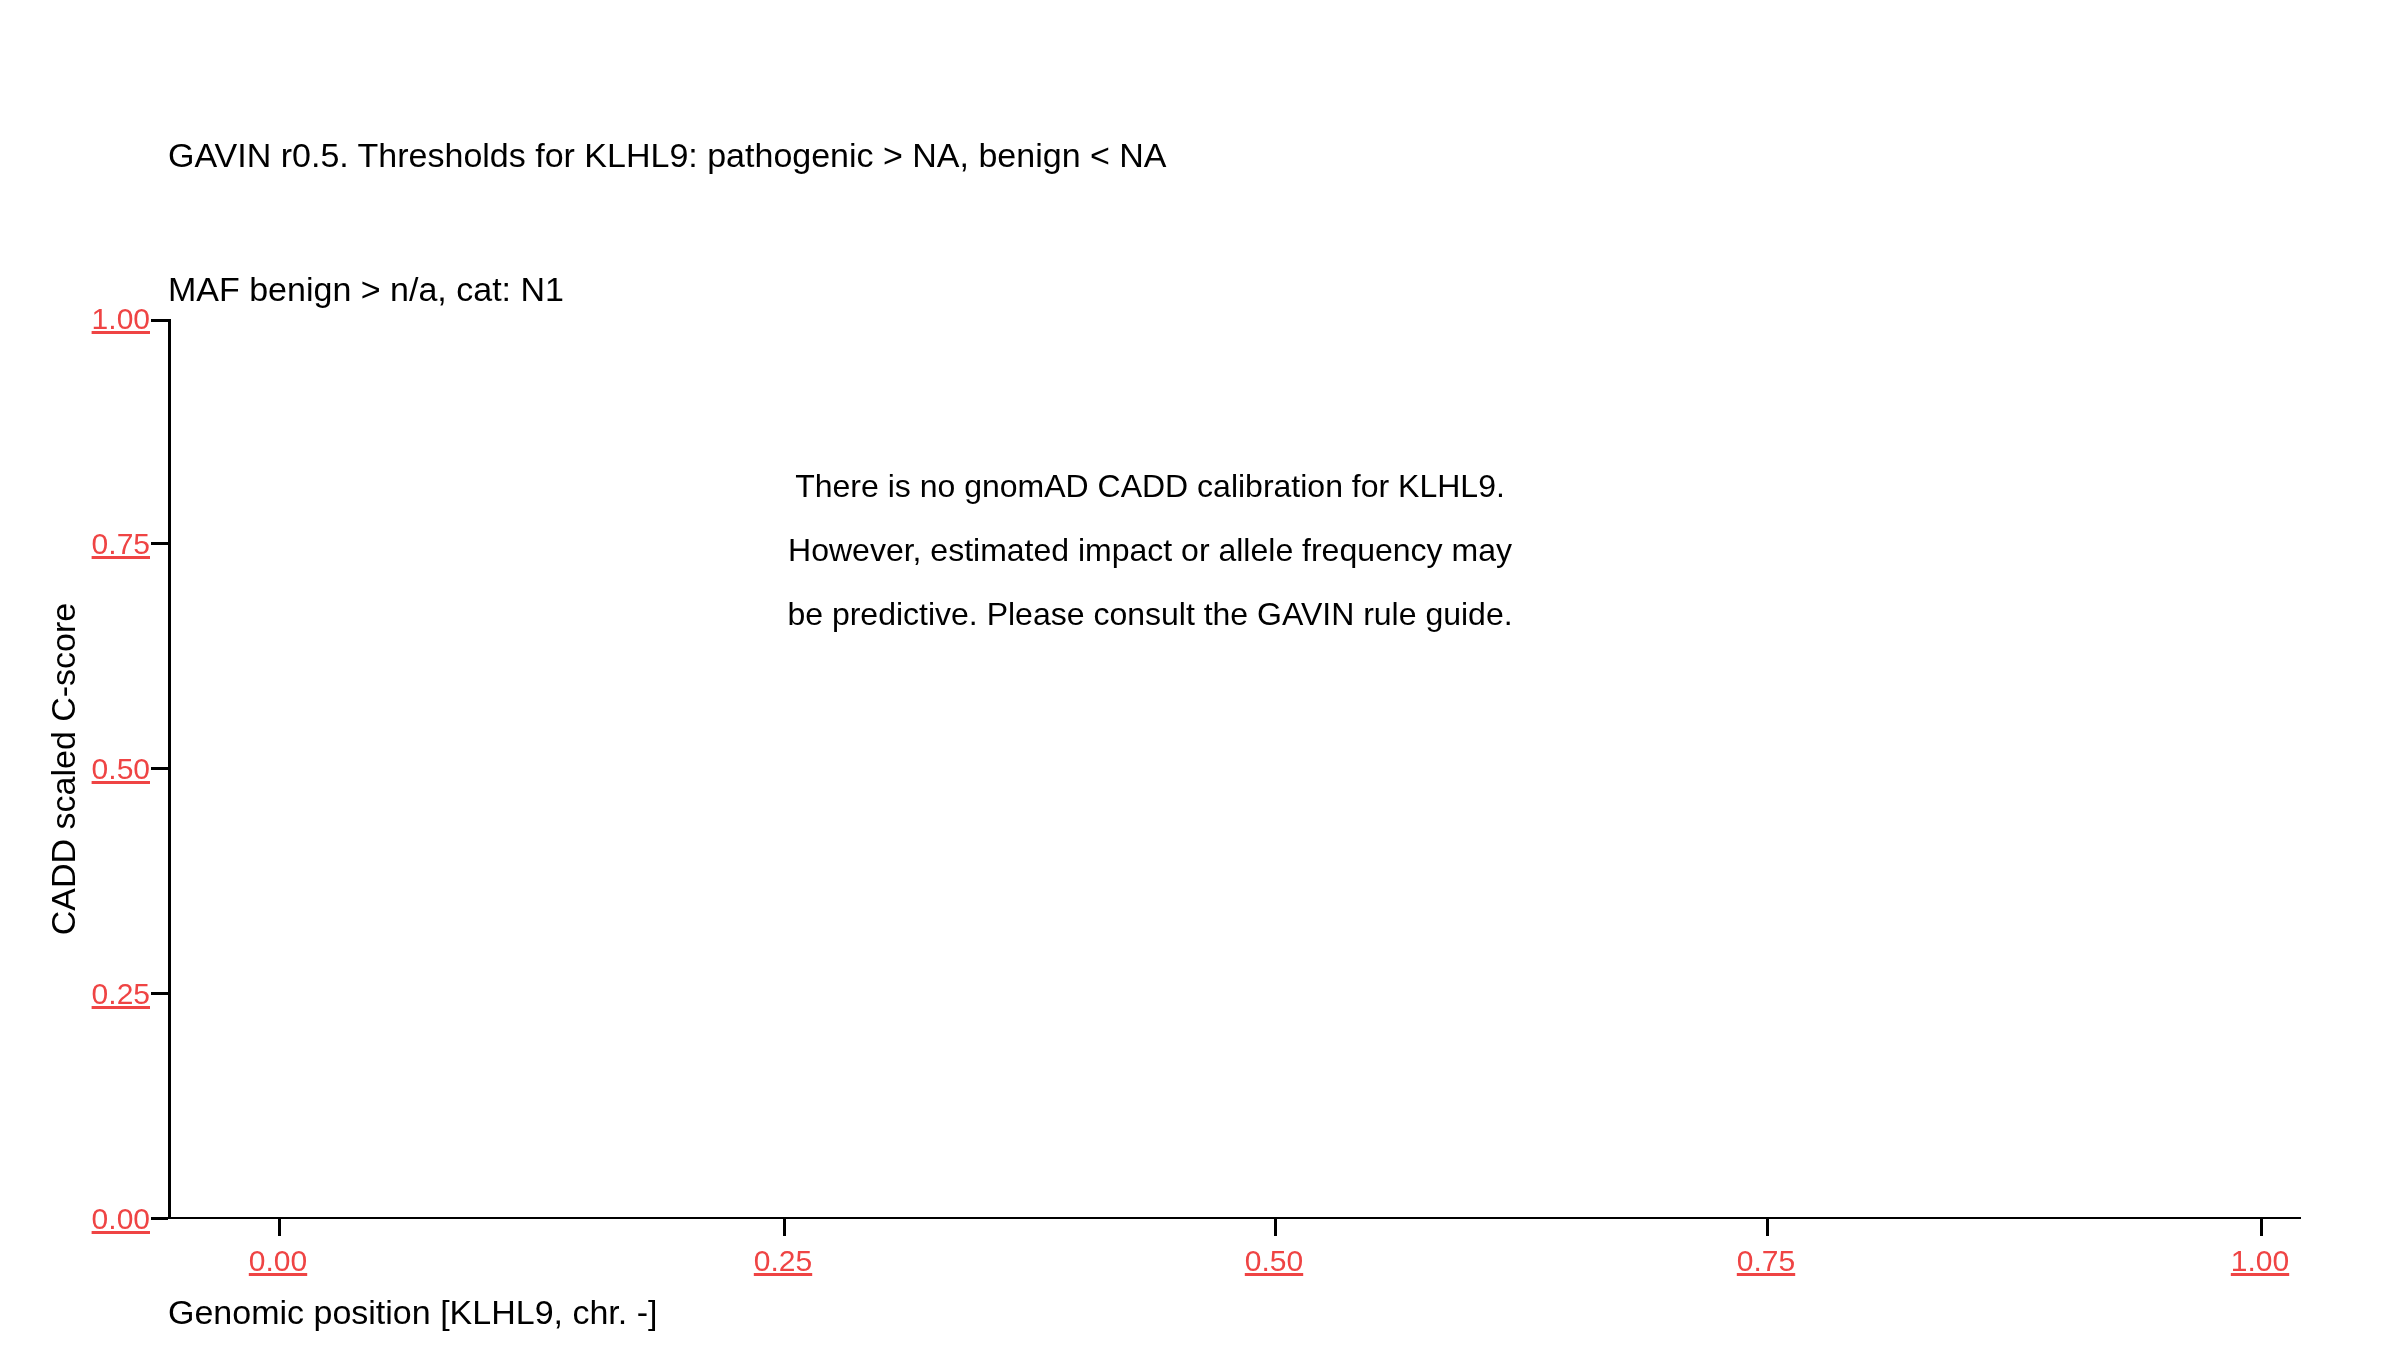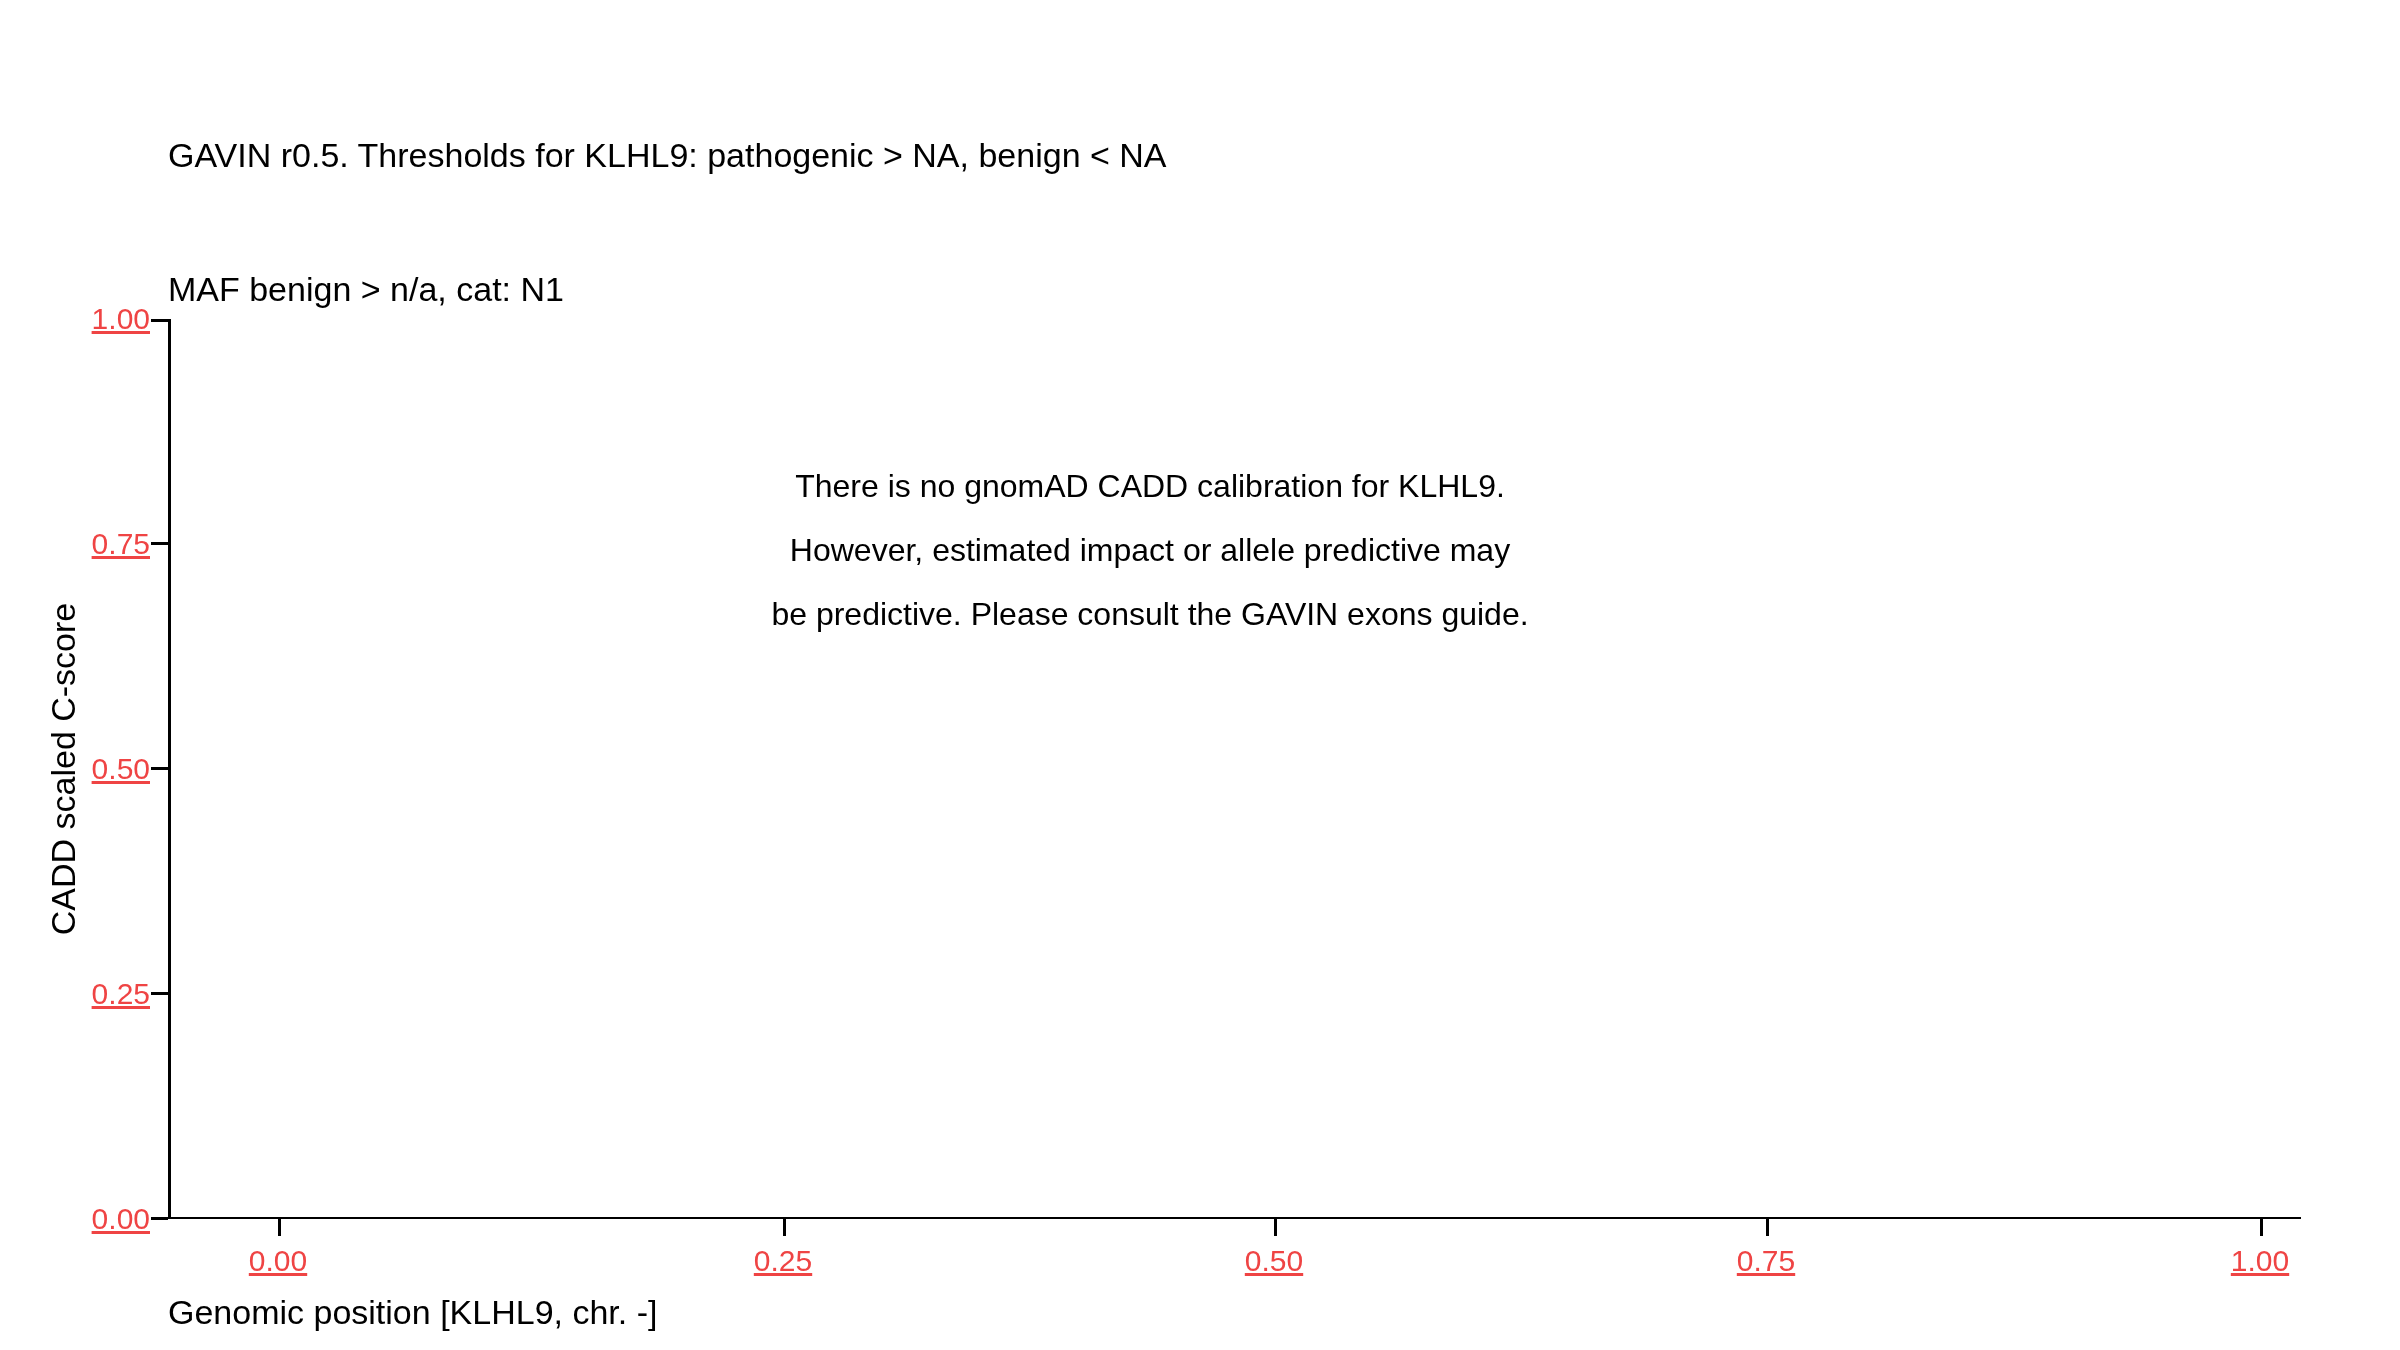--- a/index.html
+++ b/index.html
@@ -193,17 +193,17 @@
   <div class="tick-text xtick-text" style="left:278px; top:1215px;">0.00</div>
   <div class="tick-text xtick-text" style="left:783px; top:1215px;">0.25</div>
   <div class="tick-text xtick-text" style="left:1274px; top:1215px;">0.50</div>
   <div class="tick-text xtick-text" style="left:1766px; top:1215px;">0.75</div>
   <div class="tick-text xtick-text" style="left:2260px; top:1215px;">1.00</div>
 
   <div id="x-axis-title">Genomic position [KLHL9, chr. -]</div>
 
   <div id="annotation">
     <span class="aline">There is no gnomAD CADD calibration for KLHL9.</span>
-    <span class="aline">However, estimated impact or allele predictive may</span>
-    <span class="aline">be predictive. Please consult the GAVIN exons guide.</span>
+    <span class="aline">However, estimated impact or allele frequency may</span>
+    <span class="aline">be predictive. Please consult the GAVIN rule guide.</span>
   </div>
 
 </div>
 
 </body></html>

